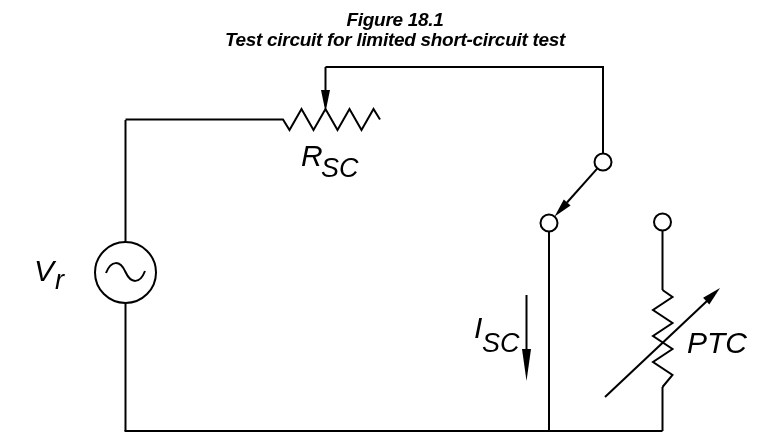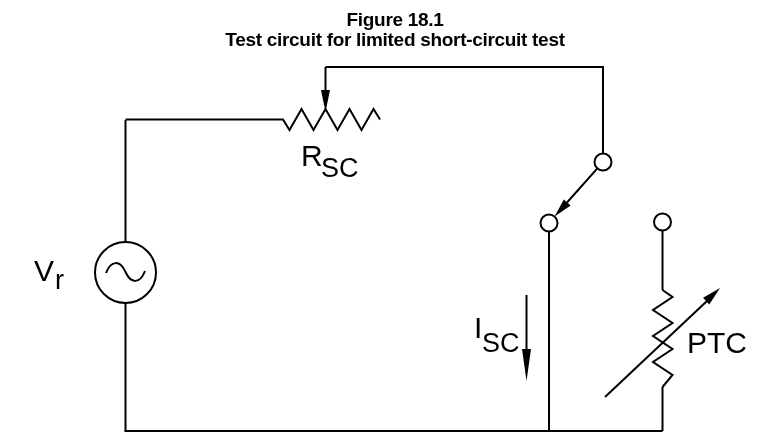--- a/index.html
+++ b/index.html
@@ -6,20 +6,21 @@
     --line-color:#000000;
     --bg-color:#ffffff;
   }
   html,body{margin:0;padding:0;background:var(--bg-color);}
   .canvas{
     position:relative;
     width:784px;height:444px;
     background:var(--bg-color);
     font-family:"Liberation Sans",sans-serif;
     overflow:hidden;
+    font-style:italic;
   }
   svg{display:block;}
   .wire{stroke:var(--line-color);stroke-width:2;fill:none;}
   .symbol{stroke:var(--line-color);stroke-width:2;fill:none;}
   .terminal{stroke:var(--line-color);stroke-width:2;fill:var(--bg-color);}
   .arrowhead{fill:var(--line-color);stroke:none;}
   .title-text{
     font-family:"Liberation Sans",sans-serif;
     font-weight:bold;font-size:19px;letter-spacing:-0.3px;
     fill:var(--line-color);text-anchor:middle;

